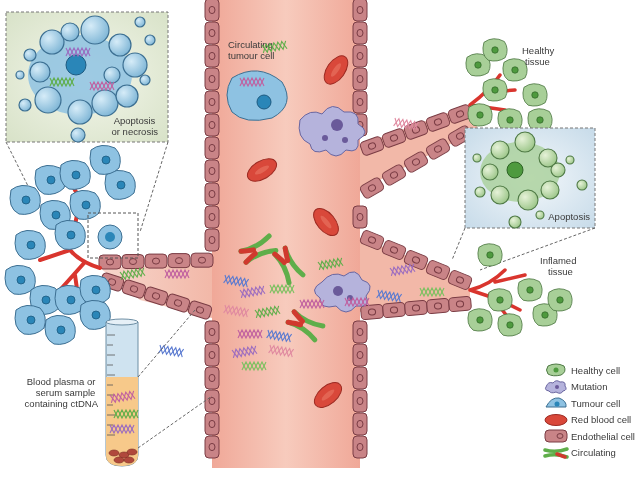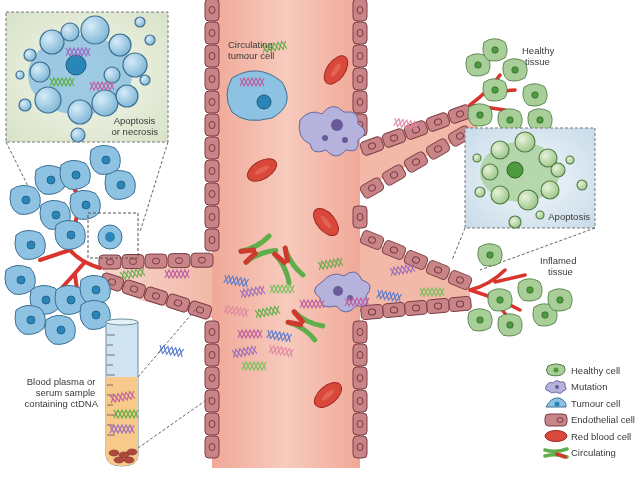--- a/index.html
+++ b/index.html
@@ -370,30 +370,30 @@
   </div>
   <div class="legend-row">
     <svg width="26" height="16" viewBox="0 0 26 16">
         <path d="M3,12 Q8,2 16,3 Q24,6 23,12 Z" fill="#8ec2e2" stroke="#3c6f92"></path>
         <circle cx="14" cy="9" r="2.5" fill="#2a86b8"></circle>
       </svg>
     <span>Tumour cell</span>
   </div>
   <div class="legend-row">
     <svg width="26" height="16" viewBox="0 0 26 16">
+        <ellipse cx="13" cy="8" rx="11" ry="5.5" fill="#d9483a" stroke="#9c2a22"></ellipse>
+      </svg>
+    <span>Red blood cell</span>
+  </div>
+  <div class="legend-row">
+    <svg width="26" height="16" viewBox="0 0 26 16">
         <rect x="2" y="2" width="22" height="12" rx="4" fill="#c98487" stroke="#7a3c44"></rect>
         <ellipse cx="17" cy="8" rx="3" ry="2.4" fill="none" stroke="#7a3c44"></ellipse>
       </svg>
     <span>Endothelial cell</span>
-  </div>
-  <div class="legend-row">
-    <svg width="26" height="16" viewBox="0 0 26 16">
-        <ellipse cx="13" cy="8" rx="11" ry="5.5" fill="#d9483a" stroke="#9c2a22"></ellipse>
-      </svg>
-    <span>Red blood cell</span>
   </div>
   <div class="legend-row">
     <svg width="26" height="16" viewBox="0 0 26 16">
         <path d="M2,5 Q13,8 24,4" stroke="#5fae4a" stroke-width="3.5" fill="none" stroke-linecap="round"></path>
         <path d="M2,11 Q13,8 24,12" stroke="#5fae4a" stroke-width="3.5" fill="none" stroke-linecap="round"></path>
         <path d="M14,9 L22,12" stroke="#d0392e" stroke-width="3.5" stroke-linecap="round"></path>
       </svg>
     <span>Circulating</span>
   </div>
 </div>

